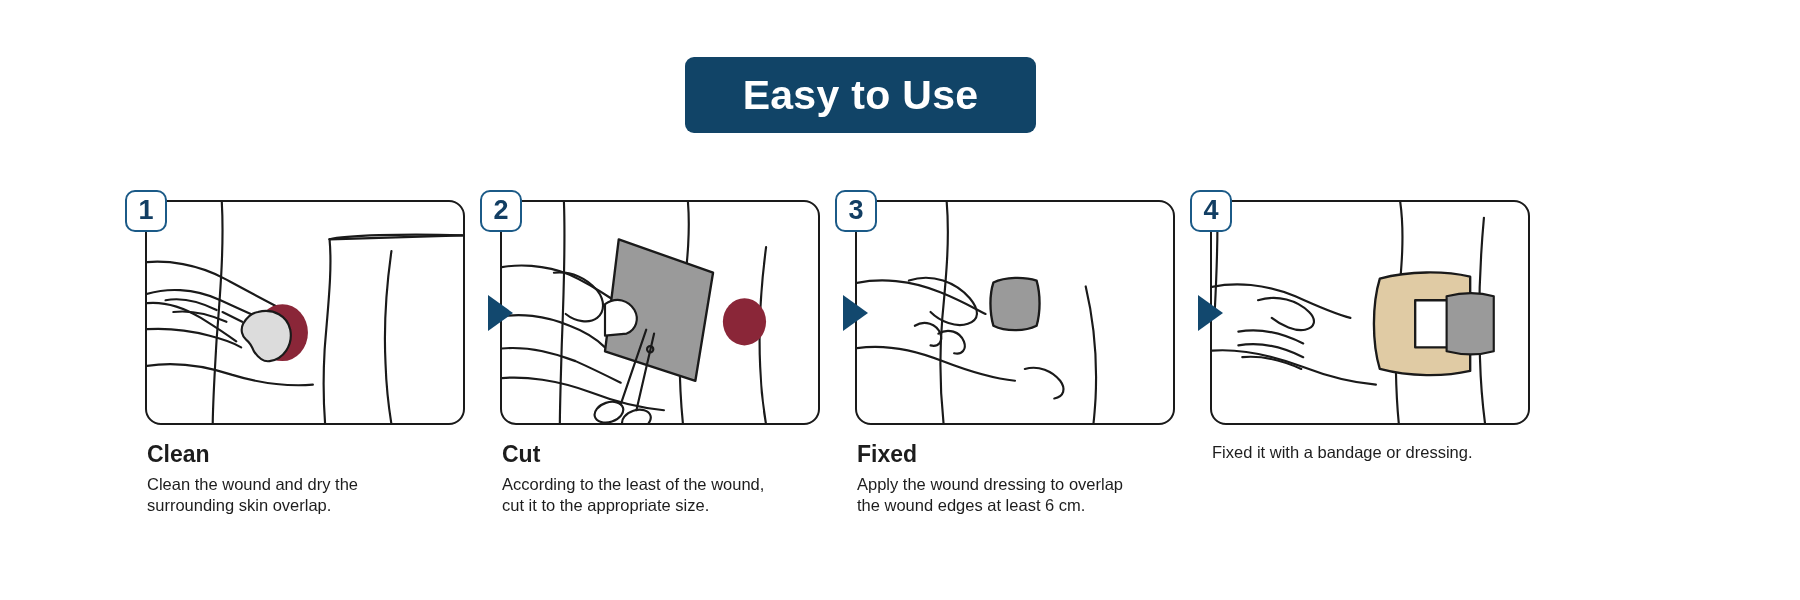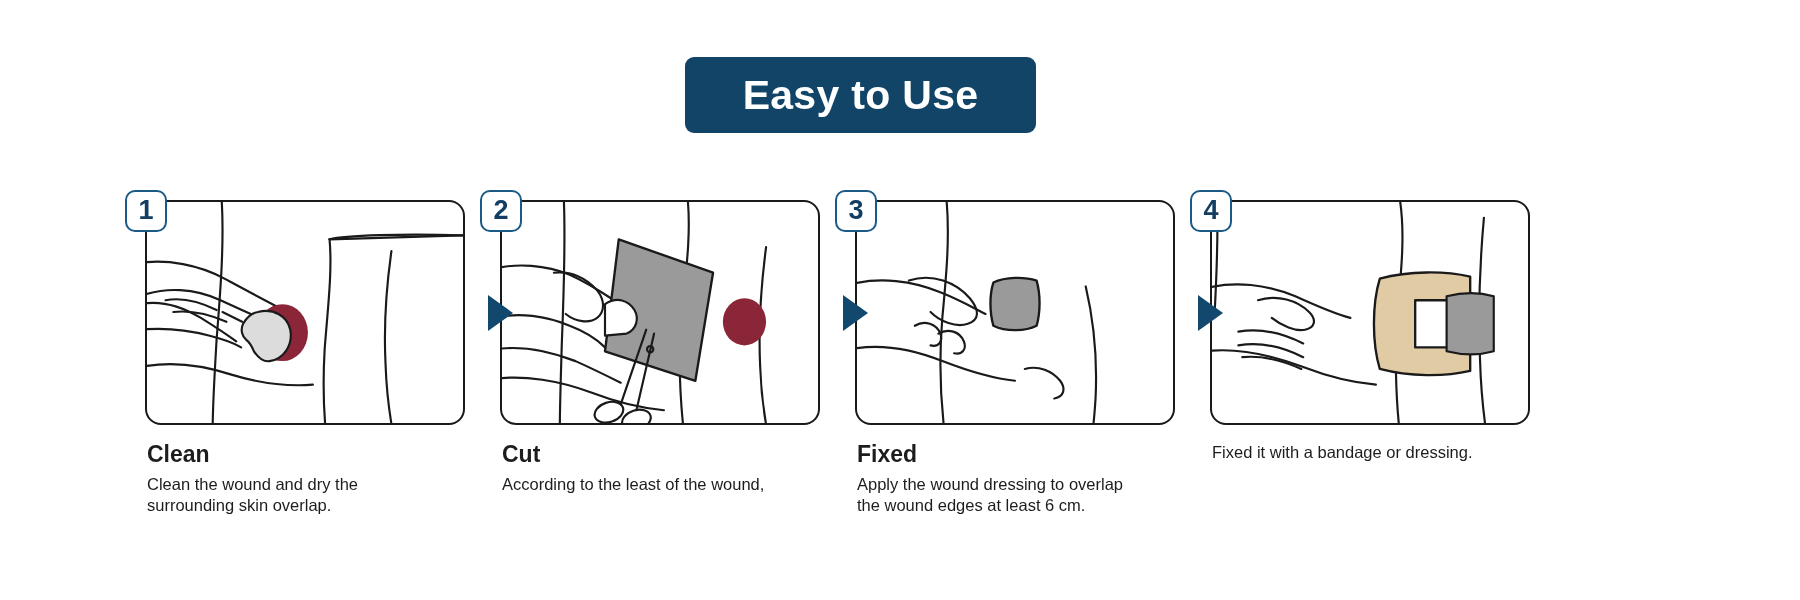--- a/index.html
+++ b/index.html
@@ -166,20 +166,21 @@
     </div>
 
     <div class="badge">
       <span class="badge-num">2</span>
     </div>
 
     <div class="caption">
       <p class="cap-title">Cut</p>
       <p class="cap-body">
         <span class="ln">According to the least of the wound,</span>
+        <span class="ln">cut it to the appropriate size.</span>
       </p>
     </div>
 
     <div class="arrow"></div>
   </div>
 
   <div class="step step-3">
 
     <div class="panel">
       <svg viewBox="0 0 320 225">

